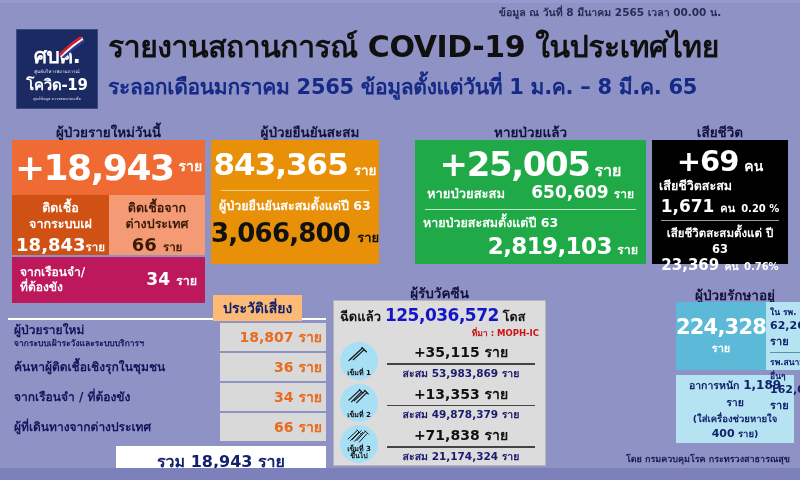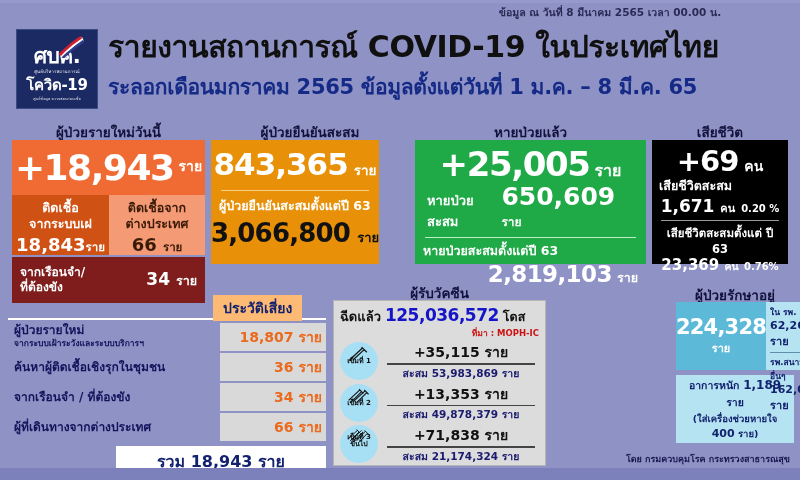--- a/index.html
+++ b/index.html
@@ -50,21 +50,21 @@
   }
   .nc-main .big { font-size:36px; font-weight:bold; letter-spacing:-1.5px; }
   .nc-main .unit { font-size:14px; font-weight:bold; padding-bottom:4px; }
   .nc-split { display:flex; height:60px; }
   .nc-dom { flex:0 0 97px; background:#cf5113; color:#fff; padding-top:5px; text-align:center; }
   .nc-for { flex:1; background:#f49a74; color:#3a1a08; padding-top:5px; text-align:center; }
   .nc-lbl { font-size:12.5px; font-weight:bold; line-height:1.25; }
   .nc-val { font-size:18px; font-weight:bold; margin-top:3px; }
   .nc-val .u { font-size:11.5px; }
   .nc-prison {
-    background:#7f1d1d; color:#fff; height:46px; margin-top:2px;
+    background:#be185d; color:#fff; height:46px; margin-top:2px;
     display:flex; align-items:center; padding:0 8px; justify-content:space-between;
   }
   .nc-prison .t { font-size:12px; font-weight:bold; line-height:1.25; }
   .nc-prison .v { font-size:17px; font-weight:bold; }
   .nc-prison .v .u { font-size:12.5px; font-weight:bold; }
 
   
   .cumul {
     position:absolute; left:211px; top:140px; width:168px; height:124px;
     background:#e79008; padding:6px 8px 0;
@@ -81,21 +81,21 @@
   
   .recov {
     position:absolute; left:415px; top:140px; width:231px; height:124px;
     background:#1faa47; padding:4px 8px 0; color:#fff;
   }
   .recov .row1 { display:flex; align-items:baseline; justify-content:center; gap:5px; }
   .recov .row1 .big { font-size:34px; font-weight:bold; letter-spacing:-1.4px; }
   .recov .row1 .u { font-size:16px; font-weight:bold; }
   .recov .row2 { display:flex; align-items:baseline; justify-content:space-between; padding:0 4px; margin-top:-2px; }
   .recov .row2 .lbl { font-size:13px; font-weight:bold; }
-  .recov .row2 .v { font-size:25px; font-weight:bold; }
+  .recov .row2 .v { font-size:17px; font-weight:bold; }
   .recov .row2 .u { font-size:12px; font-weight:bold; }
   .recov hr { border:none; border-top:1.5px solid #bdf0c9; margin:5px 2px 3px; }
   .recov .sub { font-size:12.5px; font-weight:bold; }
   .recov .row3 { text-align:right; margin-top:0px; }
   .recov .row3 .v { font-size:23px; font-weight:bold; letter-spacing:-0.6px; }
   .recov .row3 .u { font-size:12.5px; font-weight:bold; }
 
   
   .deaths {
     position:absolute; left:652px; top:140px; width:136px; height:124px;
@@ -144,21 +144,21 @@
   .vacc .top .lbl { font-size:13px; font-weight:bold; color:#111; }
   .vacc .top .num { font-size:17px; font-weight:bold; color:#1414c8; letter-spacing:-0.5px; }
   .vacc .top .u { font-size:12.5px; font-weight:bold; color:#111; }
   .vacc .src { text-align:right; font-size:8.5px; font-weight:bold; color:#cc1111; margin-top:-1px; }
   .dose { display:flex; align-items:center; gap:5px; margin-top:1px; }
   .badge {
     width:38px; height:38px; border-radius:50%; background:#a7dff5;
     display:flex; flex-direction:column; align-items:center; justify-content:flex-end;
     position:relative; flex:0 0 38px;
   }
-  .badge .cap { font-size:7px; font-weight:bold; color:#111; line-height:1; padding-bottom:15px; text-align:center; }
+  .badge .cap { font-size:7px; font-weight:bold; color:#111; line-height:1; padding-bottom:3px; text-align:center; }
   .badge svg { position:absolute; top:3px; left:50%; transform:translateX(-50%); }
   .dose .figs { flex:1; text-align:center; }
   .dose .d1 { font-size:14px; font-weight:bold; color:#111;text-align:center; }
   .dose .bar { height:1.5px; background:#444; margin:0 4px; }
   .dose .d2 { font-size:10.5px; font-weight:bold; color:#1a1a6e; }
   .vacc .note { text-align:center; font-size:8.5px; font-weight:bold; color:#111; margin-top:2px; }
 
   
   .treat { position:absolute; left:676px; top:302px; width:118px; }
   .treat-main { display:flex; height:68px; }

